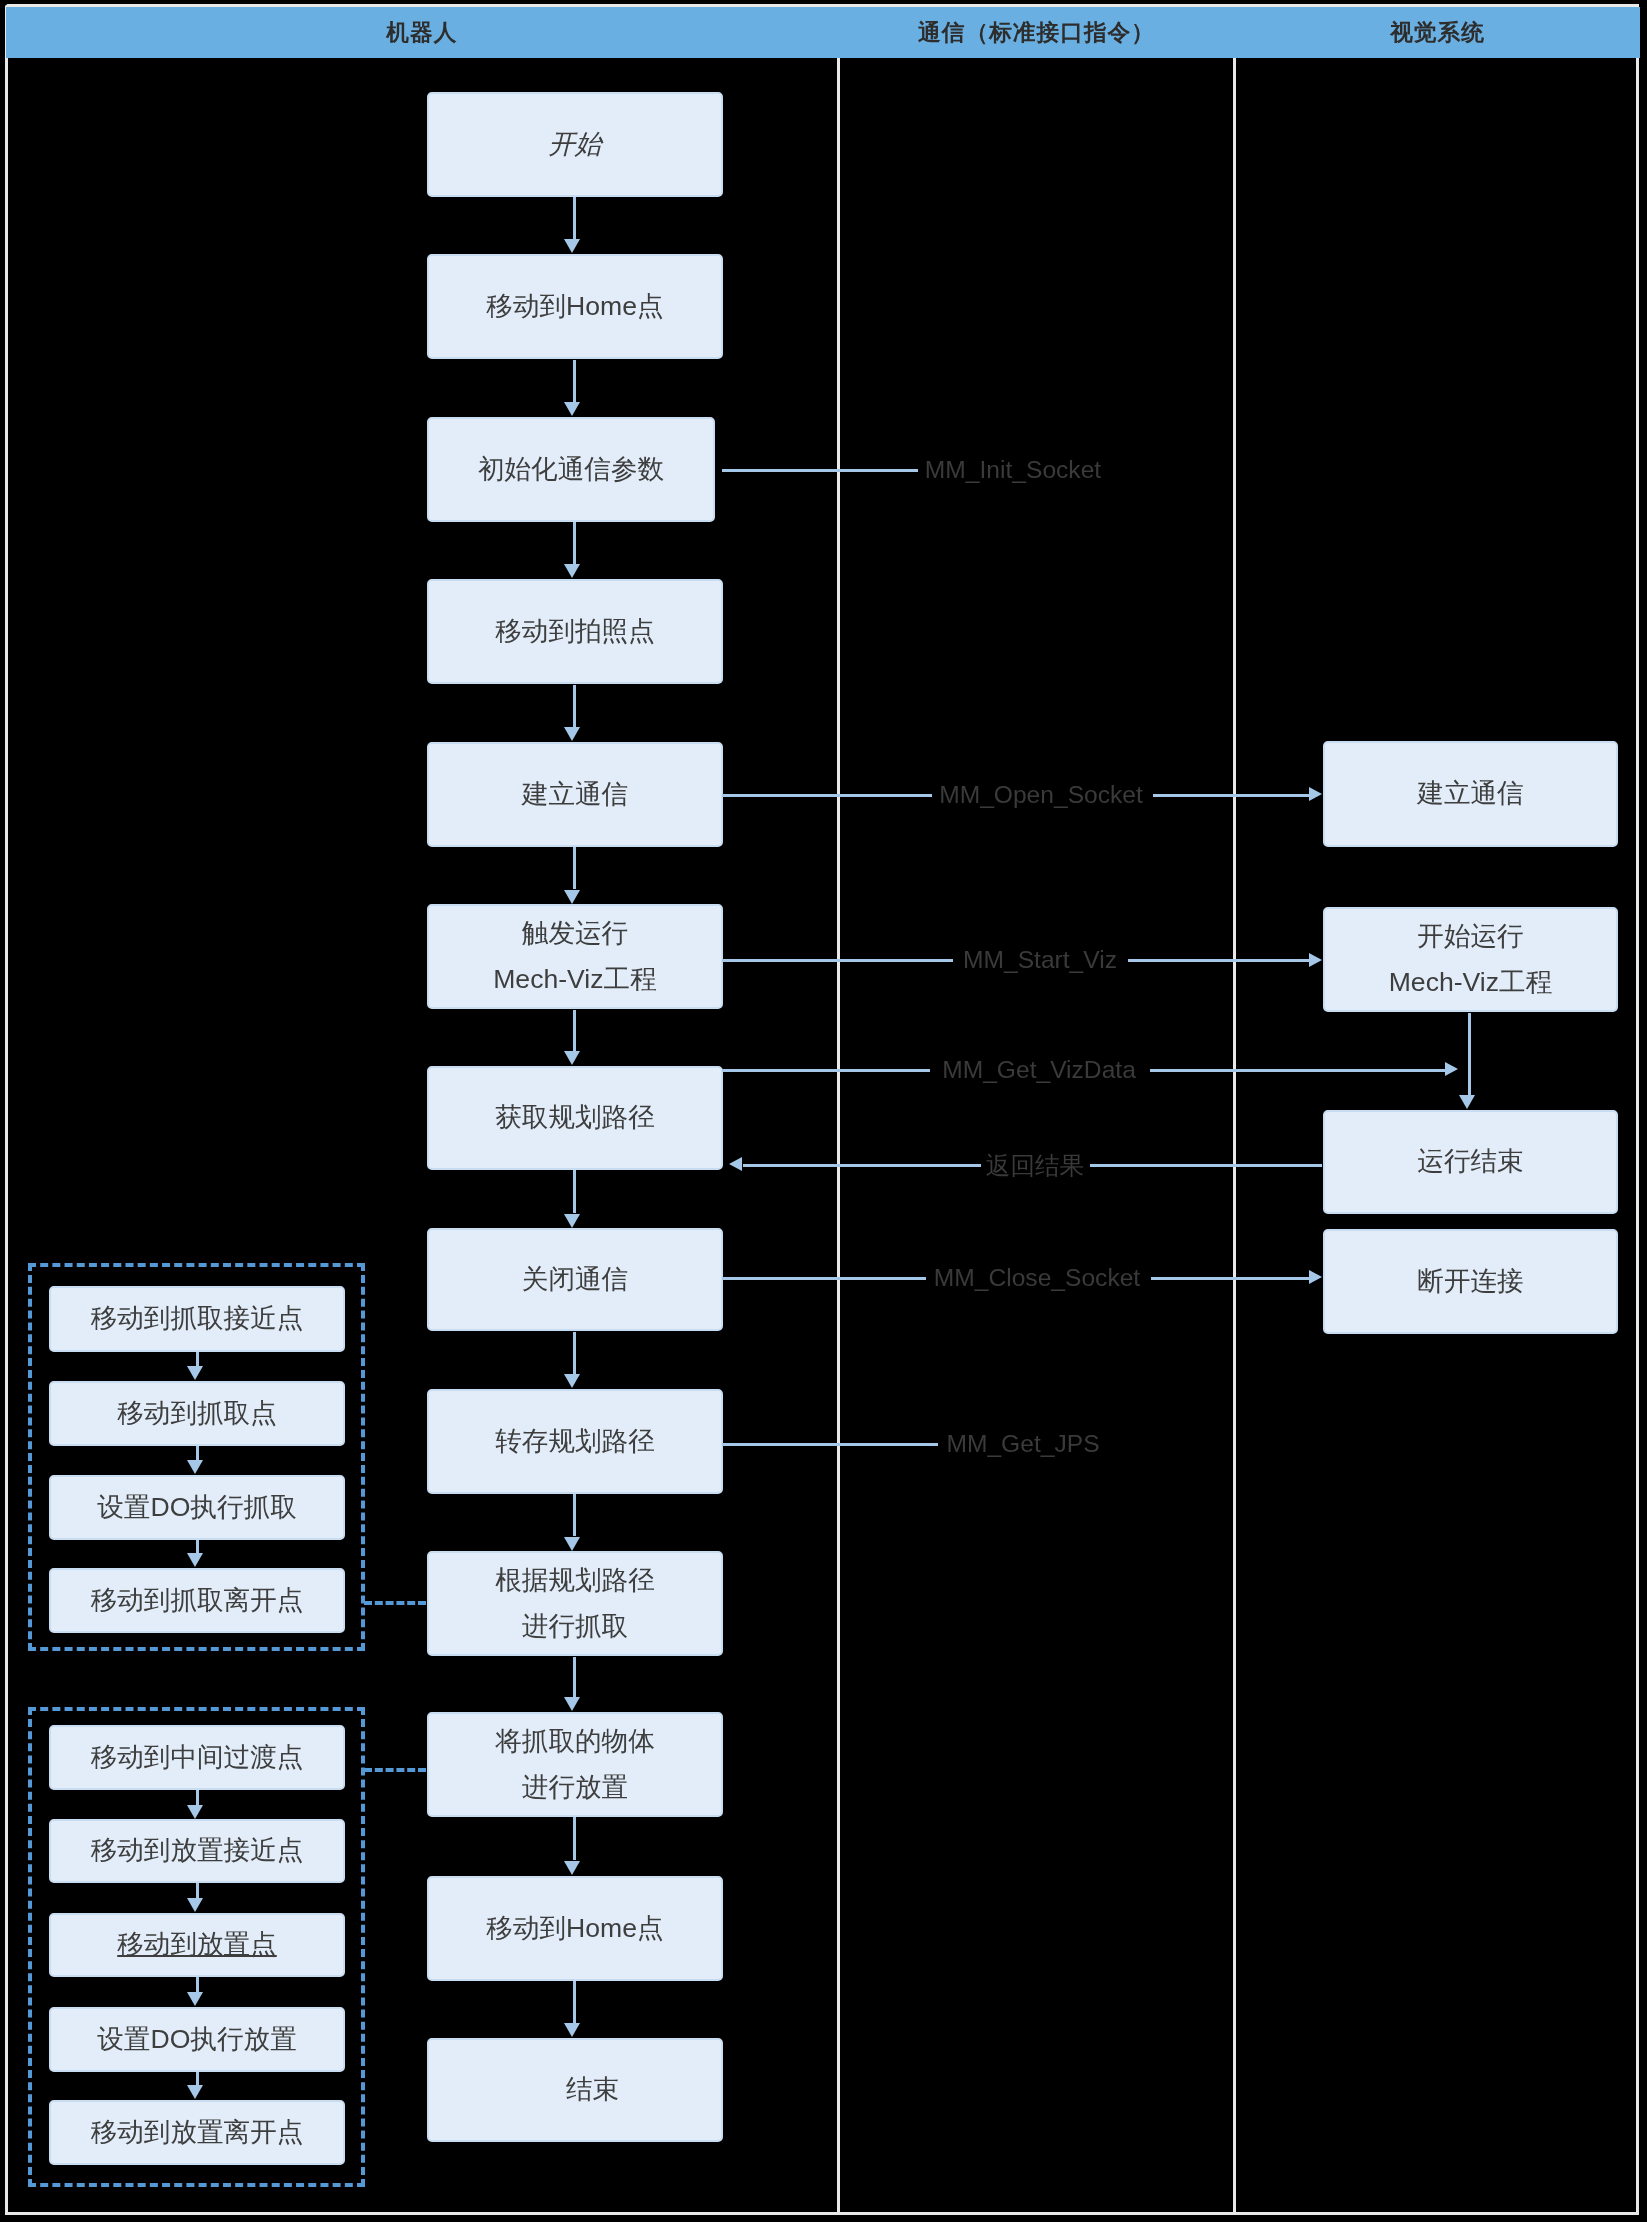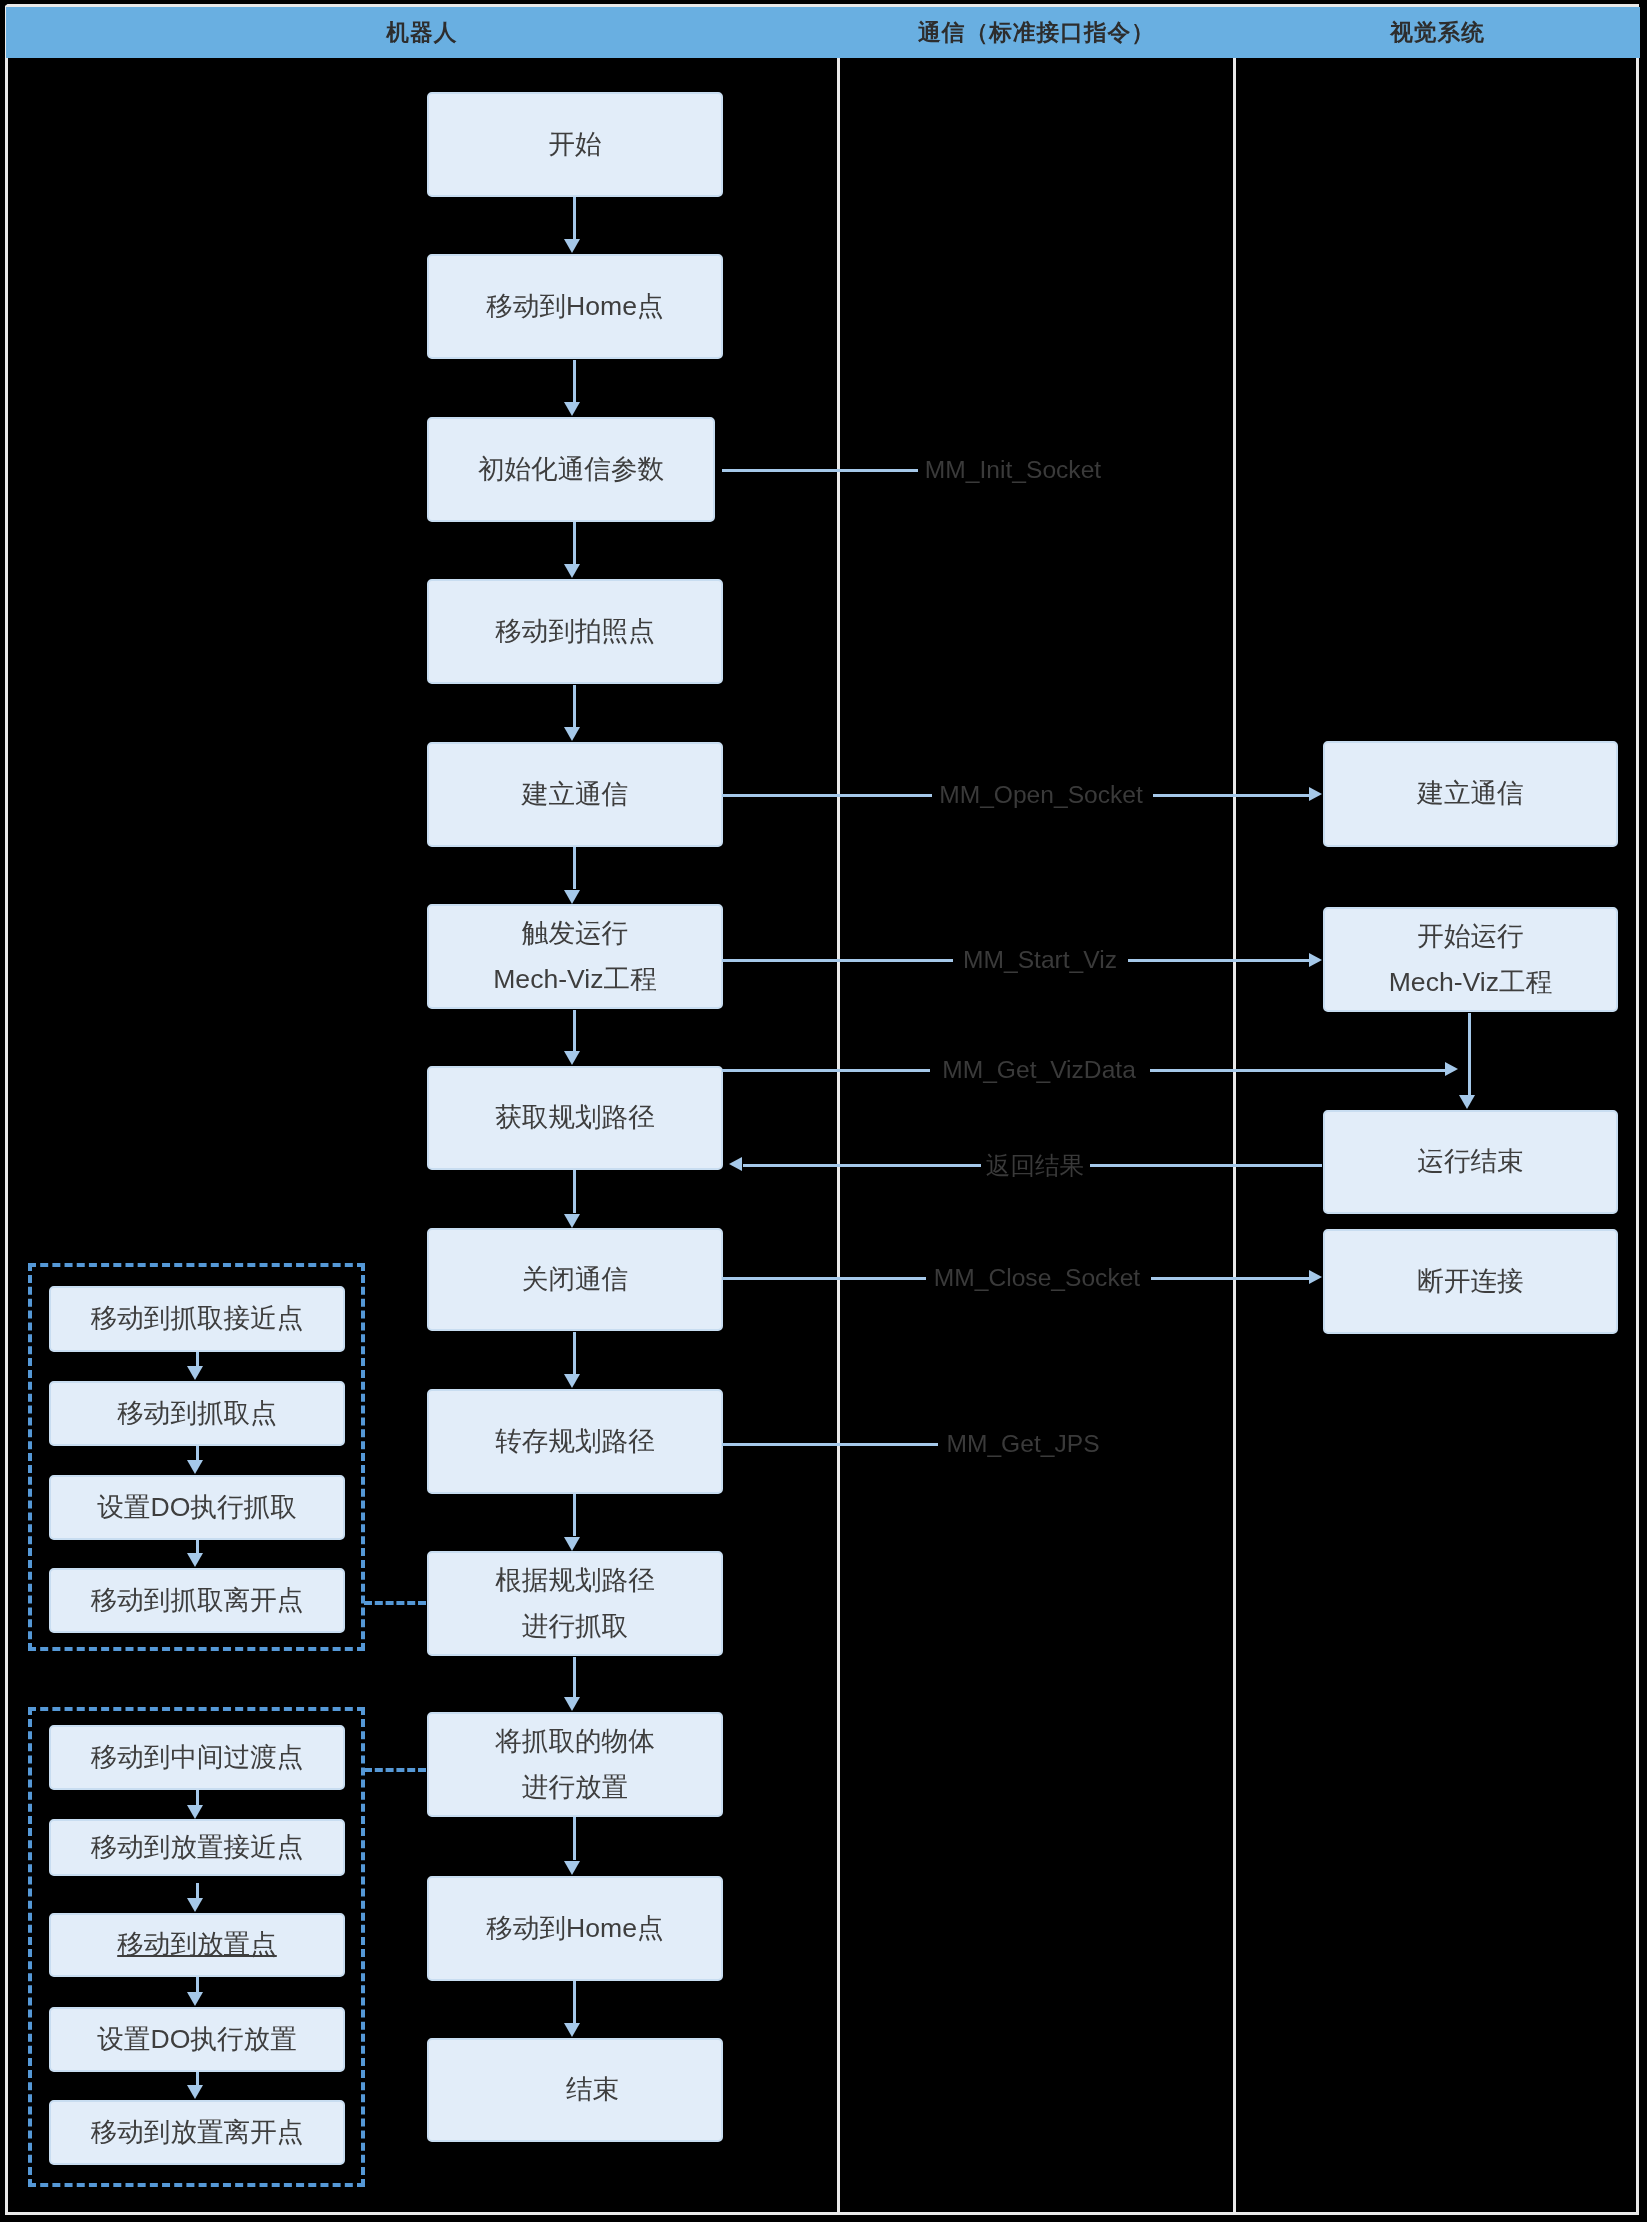--- a/index.html
+++ b/index.html
@@ -58,21 +58,21 @@
     <div class="frame"></div>
     <div class="divider" style="left: 837px;"></div>
     <div class="divider" style="left: 1233px;"></div>
     <div class="header-cell" style="left: 5.9px; width: 832px;">机器人</div>
     <div class="header-cell" style="left: 838px; width: 397px;">通信（标准接口指令）</div>
     <div class="header-cell" style="left: 1235px; width: 405px;">视觉系统</div>
     <div class="group" style="left: 27.6px; top: 1263px; width: 337px; height: 388px;"></div>
     <div class="group" style="left: 27.6px; top: 1707px; width: 337px; height: 480px;"></div>
     <div class="dash-link" style="left: 364px; top: 1601px; width: 62px;"></div>
     <div class="dash-link" style="left: 364px; top: 1768px; width: 62px;"></div>
-    <div class="node" style="left: 427px; top: 92px; width: 296px; height: 105px;">
+    <div class="node" style="left: 427px; top: 92px; width: 296px; height: 105px; font-style: italic;">
       <div>开始</div>
     </div>
     <div class="node" style="left: 427px; top: 254px; width: 296px; height: 105px;">
       <div>移动到Home点</div>
     </div>
     <div class="node" style="left: 427px; top: 417px; width: 288px; height: 105px;">
       <div>初始化通信参数</div>
     </div>
     <div class="node" style="left: 427px; top: 579px; width: 296px; height: 105px;">
       <div>移动到拍照点</div>
@@ -128,21 +128,21 @@
     </div>
     <div class="node" style="left: 49px; top: 1475px; width: 296px; height: 65px;">
       <div>设置DO执行抓取</div>
     </div>
     <div class="node" style="left: 49px; top: 1568px; width: 296px; height: 65px;">
       <div>移动到抓取离开点</div>
     </div>
     <div class="node" style="left: 49px; top: 1725px; width: 296px; height: 65px;">
       <div>移动到中间过渡点</div>
     </div>
-    <div class="node" style="left: 49px; top: 1819px; width: 296px; height: 57px;">
+    <div class="node" style="left: 49px; top: 1819px; width: 296px; height: 64px;">
       <div>移动到放置接近点</div>
     </div>
     <div class="node" style="left: 49px; top: 1913px; width: 296px; height: 64px; text-decoration: underline;">
       <div>移动到放置点</div>
     </div>
     <div class="node" style="left: 49px; top: 2007px; width: 296px; height: 65px;">
       <div>设置DO执行放置</div>
     </div>
     <div class="node" style="left: 49px; top: 2100px; width: 296px; height: 65px;">
       <div>移动到放置离开点</div>

